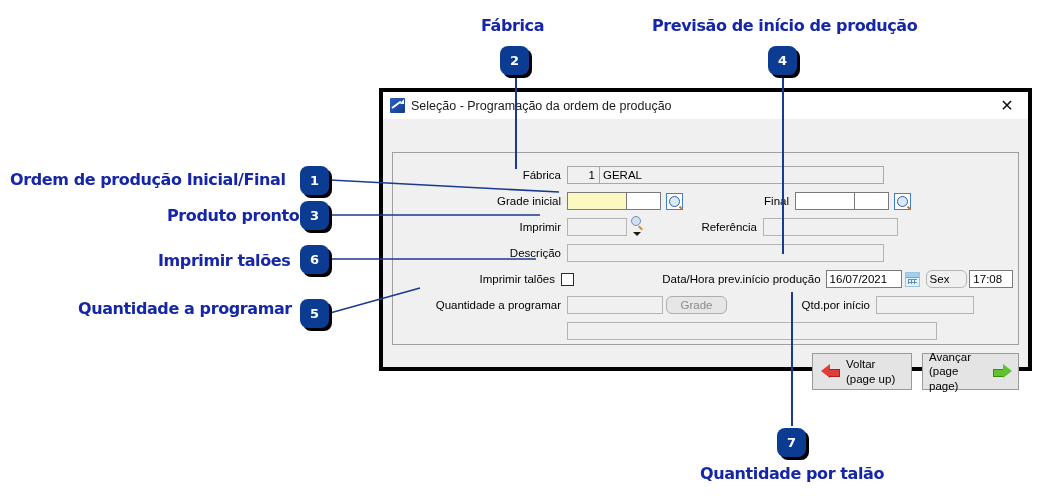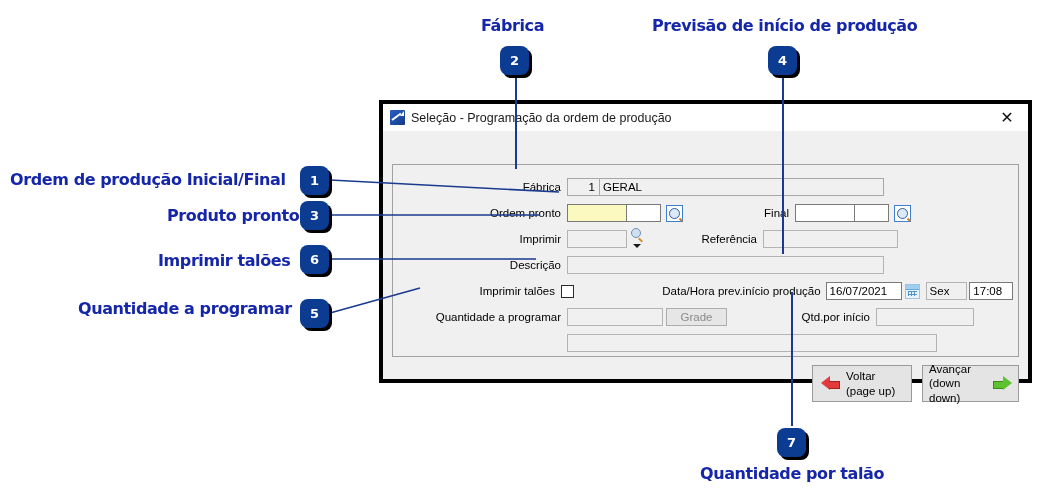--- a/index.html
+++ b/index.html
@@ -33,21 +33,21 @@
     font-weight:bold;
     font-size:13px;
     display:flex;align-items:center;justify-content:center;
     z-index:45;
   }
   .leader{position:absolute;background:#1a3a8f;z-index:41;}
 
   
   #dialog{
     position:absolute;
-    left:379px;top:100px;
+    left:379px;top:88px;
     width:653px;height:283px;
     background:#fde047;
     border:4px solid #000000;
     box-sizing:border-box;
     z-index:10;
   }
   .titlebar{
     height:27px;
     background:#ffffff;
     display:flex;align-items:center;
@@ -206,21 +206,21 @@
 
     <div class="group-panel">
 
       <div class="row" style="left:0;top:13px;width:612px;">
         <div class="lbl" style="width:168px;">Fábrica</div>
         <div class="fld num" style="width:33px;margin-left:6px;">1</div>
         <div class="fld" style="width:284px;border-left:none;">GERAL</div>
       </div>
 
       <div class="row" style="left:0;top:39px;width:620px;">
-        <div class="lbl" style="width:168px;">Ordem pronto</div>
+        <div class="lbl" style="width:168px;">Grade inicial</div>
         <div class="fld yellow" style="width:60px;margin-left:6px;"></div>
         <div class="fld white" style="width:34px;border-left:none;"></div>
         <div class="mag-btn" style="margin-left:5px;">
             <span class="mag-glyph"></span>
           </div>
         <div class="lbl" style="width:96px;margin-left:10px;">Final</div>
         <div class="fld white" style="width:60px;margin-left:6px;"></div>
         <div class="fld white" style="width:34px;border-left:none;"></div>
         <div class="mag-btn" style="margin-left:5px;">
             <span class="mag-glyph"></span>
@@ -245,28 +245,28 @@
         <div class="lbl" style="width:168px;">Descrição</div>
         <div class="fld sunken" style="width:317px;margin-left:6px;"></div>
       </div>
 
       <div class="row" style="left:0;top:117px;width:620px;">
         <div class="lbl" style="width:168px;">Imprimir talões</div>
         <div class="chk" style="margin-left:6px;"></div>
         <div class="lbl" style="width:250px;margin-left:6px;">Data/Hora prev.início produção</div>
         <div class="fld white" style="width:79px;margin-left:5px;text-align:right;">16/07/2021</div>
         <div class="cal-icon" style="margin-left:3px;"></div>
-        <div class="fld sunken" style="width:43px;margin-left:6px;">Sex</div>
+        <div class="fld sunken" style="width:43px;margin-left:6px;border-radius:6px;">Sex</div>
         <div class="fld white" style="width:45px;margin-left:2px;">17:08</div>
       </div>
 
       <div class="row" style="left:0;top:143px;width:620px;">
         <div class="lbl" style="width:168px;">Quantidade a programar</div>
         <div class="fld sunken" style="width:96px;margin-left:6px;"></div>
-        <div class="grade-btn" style="margin-left:3px;">
+        <div class="grade-btn" style="margin-left:3px;border-radius:6px;">
             <span>Grade</span>
           </div>
         <div class="lbl" style="width:139px;margin-left:4px;">Qtd.por início</div>
         <div class="fld sunken" style="width:98px;margin-left:6px;"></div>
       </div>
 
       <div class="row" style="left:0;top:169px;width:620px;">
         <div class="fld sunken" style="width:370px;margin-left:174px;"></div>
       </div>
 
@@ -279,21 +279,21 @@
             <span class="shaft"></span>
           </span>
         <span class="txt">
           <span>Voltar</span><br>
           <span>(page up)</span>
         </span>
       </div>
       <div class="navbtn" style="left:530px;width:97px;padding:0 6px;gap:5px;">
         <span class="txt">
           <span>Avançar</span><br>
-          <span>(down down)</span>
+          <span>(page page)</span>
         </span>
         <span class="arrow green">
             <span class="shaft"></span>
             <span class="head"></span>
           </span>
       </div>
     </div>
 
   </div>
 </div>

